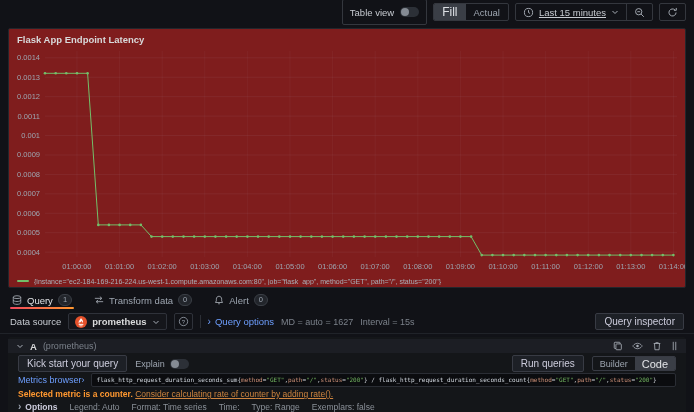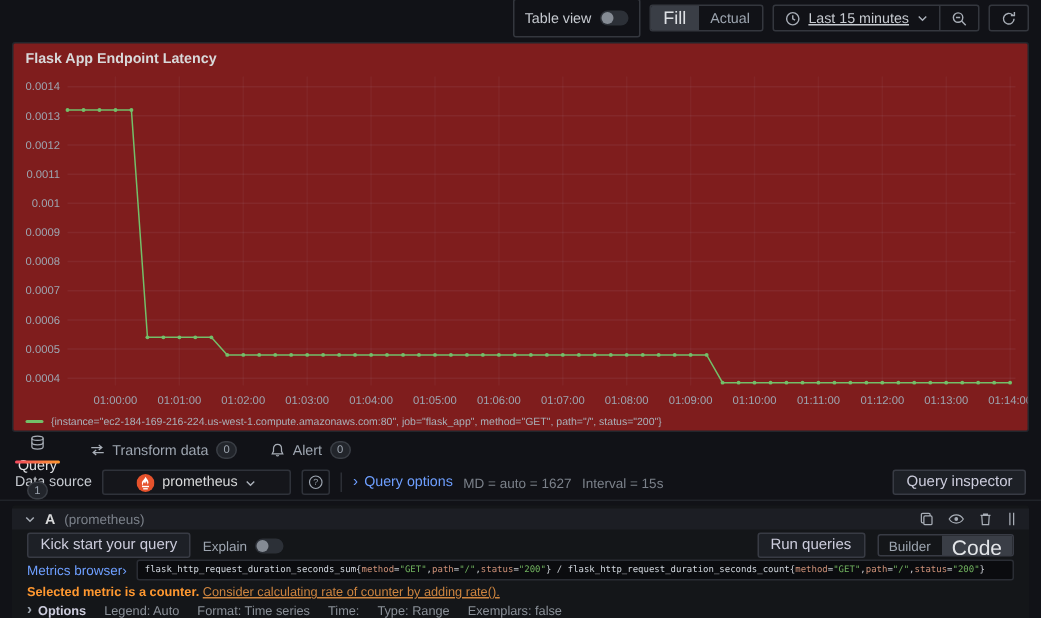--- a/index.html
+++ b/index.html
@@ -33,31 +33,31 @@
   
   .panel { margin: 4px 8px 0; height: 260px; background: #7f1d1d; border: 1px solid #23262c; border-radius: 2px; }
   .panel-title { height: 18px; padding: 5px 8px 0; font-size: 9.5px; font-weight: bold; color: #d8d9da; }
   .legend-row { display: flex; align-items: center; gap: 5px; padding: 2px 8px 0; height: 14px; }
   .legend-dash { width: 12px; height: 2px; background: #73bf69; border-radius: 1px; }
   .legend-text { font-size: 7px; color: #a9b0b8; white-space: nowrap; overflow: hidden; }
 
   
   .tabs { height: 20px; margin-top: 2px; display: flex; align-items: stretch; gap: 18px; padding: 0 10px; }
   .tab { display: inline-flex; align-items: center; gap: 5px; position: relative; color: #9da5b0; font-size: 9.5px; padding: 0 2px; }
-  .tab.active { color: #e0e2e5; flex-direction: column; }
+  .tab.active { color: #e0e2e5; }
   .tab.active::after { content: ""; position: absolute; left: 0; right: 0; bottom: 1px; height: 2px;
                        background: linear-gradient(90deg, #f2495c, #ff9830); border-radius: 1px; }
   .badge { font-size: 7.5px; line-height: 10px; padding: 0 4px; border: 1px solid #3a3e45; background: #22252b;
            border-radius: 6px; color: #9da5b0; }
 
   
   .ds-row { height: 24px; display: flex; align-items: center; gap: 7px; padding: 0 10px; border-bottom: 1px solid #202329; }
   .ds-label { font-size: 9.5px; color: #c7cbd1; }
-  .ds-picker { display: inline-flex; align-items: center; gap: 5px; height: 17px; padding: 0 22px;
-               background: #15161b; border: 1px solid #2f323a; border-radius: 2px; font-size: 9.5px; color: #d8d9da; }
+  .ds-picker { display: inline-flex; align-items: center; gap: 5px; height: 17px; padding: 0 6px;
+               background: #15161b; border: 1px solid #2f323a; border-radius: 2px; font-size: 9.5px; color: #d8d9da; font-weight: bold; }
   .sq-btn { width: 19px; height: 17px; display: inline-flex; align-items: center; justify-content: center;
             background: transparent; border: 1px solid #2f323a; border-radius: 2px; color: #9da5b0; }
   .vsep { width: 1px; height: 13px; background: #2c2f36; }
   .q-options { display: inline-flex; align-items: center; gap: 4px; color: #6e9fff; font-size: 9.5px; }
   .q-options .chev { color: #6e9fff; font-size: 10px; }
   .ds-meta { color: #7b818a; font-size: 9px; }
   .spacer { flex: 1; }
   .btn { display: inline-flex; align-items: center; height: 17px; padding: 0 8px; background: #1d2026;
          border: 1px solid #383b44; border-radius: 2px; color: #ccccdc; font-size: 10px; font-family: inherit; }
 
@@ -65,21 +65,21 @@
   .query-card { margin: 3px 8px 0; background: #141619; border-radius: 2px; padding: 2px 0 0; }
   .qa-header { height: 14px; display: flex; align-items: center; gap: 6px; padding: 0 8px; background: #1c1e24; margin-bottom: 1px; }
   .qa-ref { font-size: 9.5px; font-weight: bold; color: #d8d9da; }
   .qa-hint { font-size: 9px; color: #7b818a; }
   .qa-icons { margin-left: auto; display: inline-flex; align-items: center; gap: 9px; color: #9096a0; }
   .qa-body { padding: 2px 10px 3px; }
   .toolbar { height: 15px; display: flex; align-items: center; gap: 8px; margin-bottom: 2px; }
   .explain { display: inline-flex; align-items: center; gap: 5px; color: #9da5b0; font-size: 9px; }
   .seg2 { display: inline-flex; height: 15px; border: 1px solid #383b44; border-radius: 2px; overflow: hidden; }
   .seg2 .off { background: transparent; border: none; color: #9da5b0; font-size: 9px; padding: 0 7px; font-family: inherit; }
-  .seg2 .on  { background: #3a3e46; border: none; color: #e3e5e8; font-size: 14px; padding: 0 7px; font-family: inherit; }
+  .seg2 .on  { background: #3a3e46; border: none; color: #e3e5e8; font-size: 11px; padding: 0 7px; font-family: inherit; }
   .code-row { display: flex; align-items: center; gap: 6px; height: 14px; margin-bottom: 2px; }
   .mb-link { color: #6e9fff; font-size: 9px; white-space: nowrap; display: inline-flex; align-items: center; gap: 0; }
   .code-box { flex: 1; height: 14px; background: #0b0c0f; border: 1px solid #2a2d34; border-radius: 2px;
               font-family: "DejaVu Sans Mono", monospace; font-size: 6px; line-height: 12px; padding: 0 5px;
               white-space: nowrap; overflow: hidden; }
   .tk-metric { color: #d1d7de; } .tk-label { color: #ce9178; } .tk-string { color: #71b35f; }
   .tk-punct, .tk-op { color: #c8ccd2; }
   .warning { font-size: 8.5px; height: 11px; line-height: 11px; margin-bottom: 1px; white-space: nowrap; }
   .warning .w-bold { color: #ff9830; font-weight: bold; }
   .warning .w-link { color: #cf853f; text-decoration: underline; }

